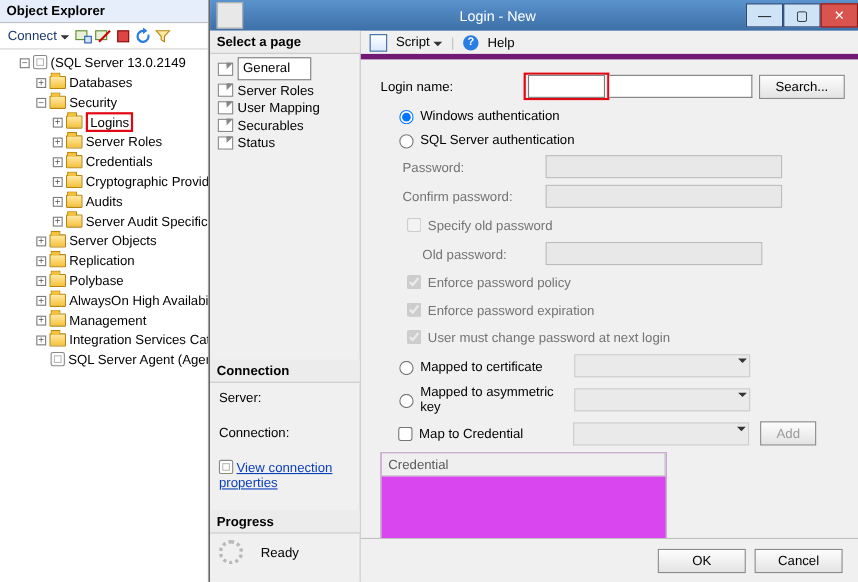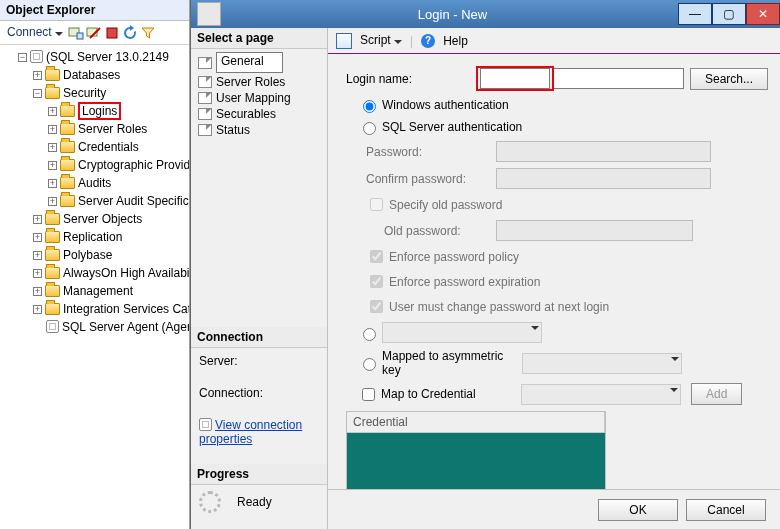--- a/index.html
+++ b/index.html
@@ -34,37 +34,37 @@
   .pg-list{padding:2px 4px;}
   .pg-item{padding:1px 3px;display:flex;align-items:center;gap:4px;}
   .pg-ico{width:14px;height:12px;background:#fff;border:1px solid #888;display:inline-block;position:relative;}
   .pg-ico::after{content:"";position:absolute;right:-1px;top:-1px;border:3px solid transparent;border-left-color:#888;border-top-color:#888;}
   .conn-sec{padding:6px 8px;flex:0 0 auto;}
   .conn-sec a{color:#0a3fbb;text-decoration:underline;}
   .prog{padding:6px 8px;display:flex;align-items:center;gap:16px;}
   .spinner{width:22px;height:22px;border:3px dotted #b8b8b8;border-radius:50%;}
 
   .rightpane{flex:1;background:#f0f0f0;display:flex;flex-direction:column;}
-  .rp-toolbar{height:26px;border-bottom:1px solid #701a75;display:flex;align-items:center;gap:8px;padding:0 8px;}
+  .rp-toolbar{height:26px;border-bottom:5px solid #701a75;display:flex;align-items:center;gap:8px;padding:0 8px;}
   .rp-toolbar .ico{width:16px;height:16px;display:inline-block;}
   .script-ico{background:linear-gradient(#fff,#d9e9ff);border:1px solid #3a6aa8;}
   .down-caret{width:0;height:0;border:4px solid transparent;border-top-color:#333;display:inline-block;vertical-align:-4px;}
   .help-ico{width:14px;height:14px;border-radius:50%;background:#2a7de1;color:#fff;display:inline-flex;align-items:center;justify-content:center;font-size:10px;font-weight:700;}
 
   .form{padding:12px 12px 6px 18px;flex:1;overflow:hidden;}
   .row{display:flex;align-items:center;margin-bottom:6px;}
   .lbl{width:130px;color:#000;}
   .lbl.dis,.row .dis{color:#737373;}
   .txt{height:21px;border:1px solid #7a7a7a;background:#fff;padding:1px 3px;}
   .txt.dis{background:#e8e8e8;border-color:#bdbdbd;}
   .btn{height:22px;border:1px solid #8a8a8a;background:linear-gradient(#fdfdfd,#e3e3e3);padding:0 14px;cursor:pointer;}
   .btn:disabled{color:#9a9a9a;}
   .rad,.chk{margin-right:6px;}
   .sub{padding-left:20px;}
-  .cred-grid{border:1px solid #bdbdbd;background:#0f766e;height:88px;margin-left:130px;width:260px;position:relative;}
+  .cred-grid{border:1px solid #bdbdbd;background:#d946ef;height:88px;margin-left:130px;width:260px;position:relative;}
   .cred-hdr{display:flex;background:#efefef;border-bottom:1px solid #c7c7c7;}
   .cred-hdr div{flex:1;padding:3px 6px;border-right:1px solid #c7c7c7;color:#5a5a5a;}
   .sel-wrap{position:relative;display:inline-block;}
   .sel{height:21px;border:1px solid #7a7a7a;background:#fff;padding:1px 18px 1px 4px;appearance:none;-webkit-appearance:none;}
   .sel-arrow{position:absolute;right:3px;top:4px;pointer-events:none;}
   .sel.dis{background:#e8e8e8;border-color:#bdbdbd;color:#9a9a9a;}
 
   .footer{height:40px;border-top:1px solid #c0c0c0;display:flex;align-items:center;justify-content:flex-end;gap:8px;padding:0 14px;background:#f0f0f0;}
 </style>
 </head>
@@ -226,20 +226,21 @@
             <span class="dis">Enforce password expiration</span>
           </div>
         <div class="row sub">
             <input type="checkbox" class="chk" checked="" disabled="" style="">
             <span class="dis">User must change password at next login</span>
           </div>
 
         <div class="row">
             <span style="width:12px"></span>
             <input type="radio" class="rad" style="">
+            <span class="lbl" style="width:140px">Mapped to certificate</span>
           <span class="sel-wrap"><select class="sel dis" style="width:160px" disabled=""></select><span class="down-caret sel-arrow"></span></span>
         </div>
         <div class="row">
             <span style="width:12px"></span>
             <input type="radio" class="rad" style="">
             <span class="lbl" style="width:140px">Mapped to asymmetric key</span>
           <span class="sel-wrap"><select class="sel dis" style="width:160px" disabled=""></select><span class="down-caret sel-arrow"></span></span>
         </div>
         <div class="row">
             <span style="width:12px"></span>

